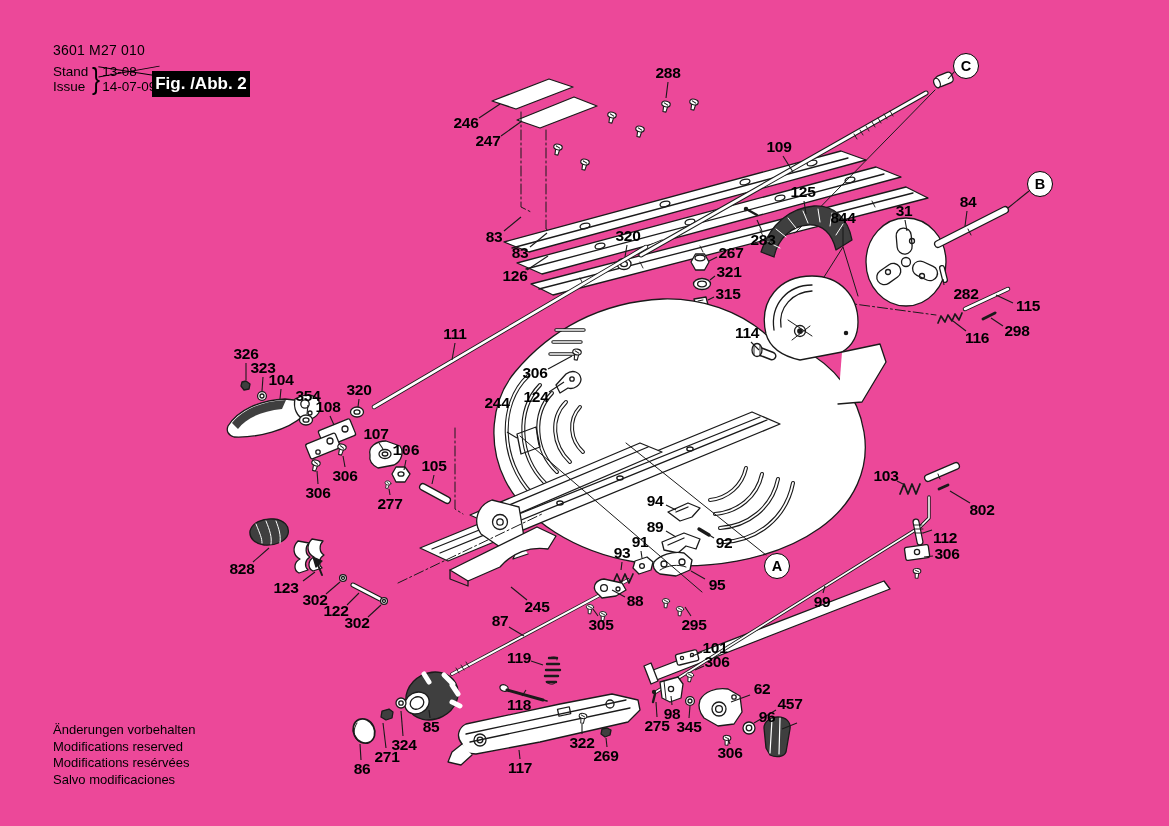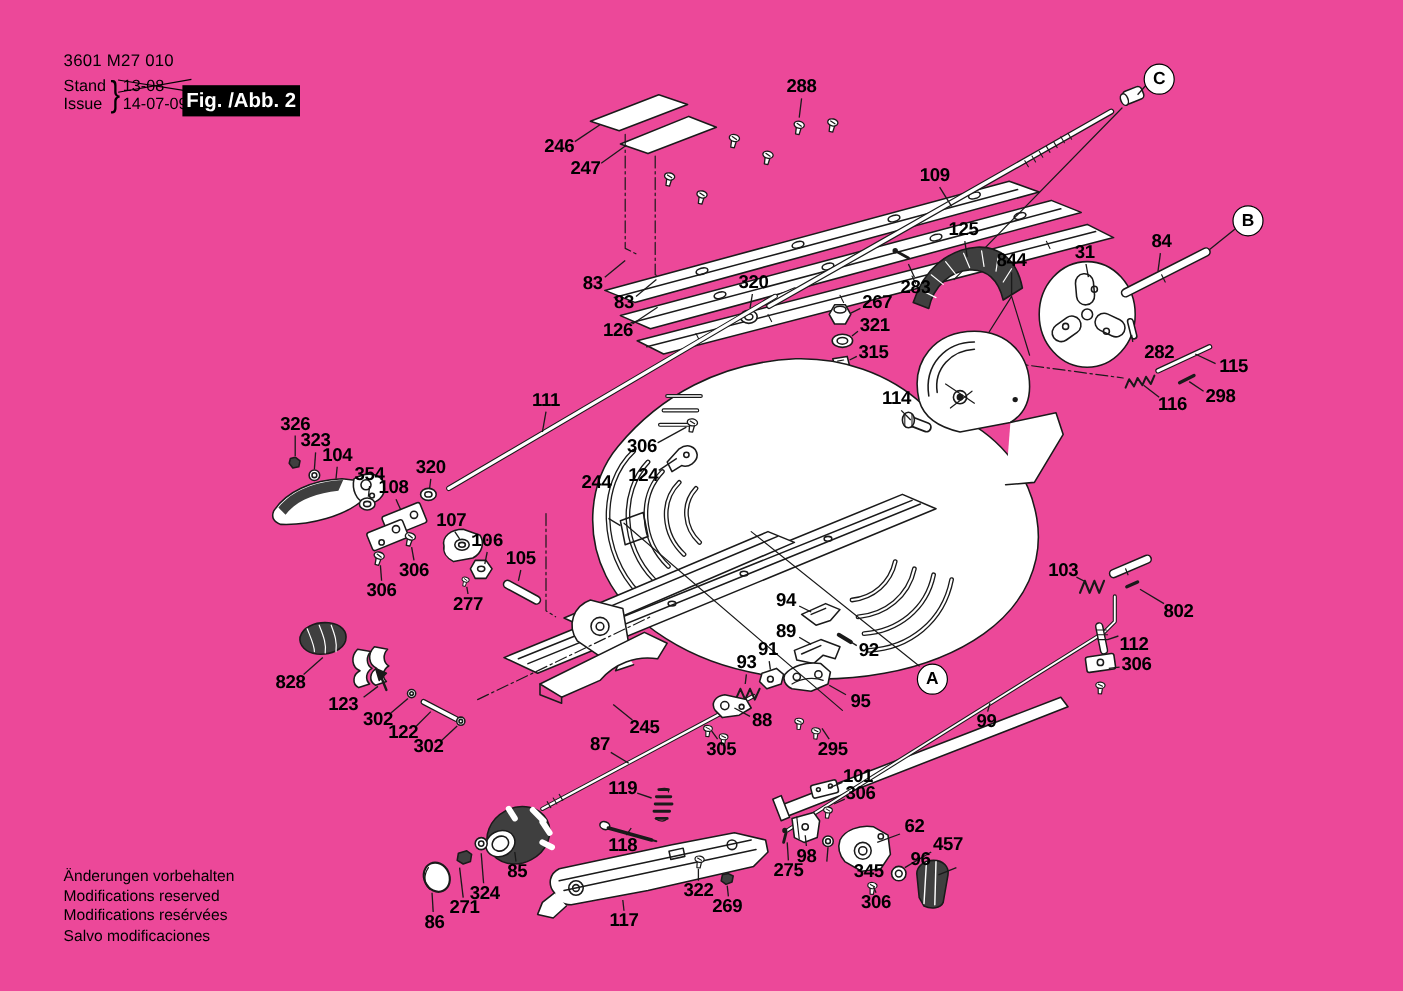--- a/index.html
+++ b/index.html
@@ -502,21 +502,21 @@
       <div class="callout" style="left: 982px; top: 510px;">802</div>
       <div class="callout" style="left: 945px; top: 498px; margin-top: 40px;">112</div>
       <div class="callout" style="left: 947px; top: 554px;">306</div>
       <div class="callout" style="left: 715px; top: 648px;">101</div>
       <div class="callout" style="left: 717px; top: 662px;">306</div>
       <div class="callout" style="left: 762px; top: 689px;">62</div>
       <div class="callout" style="left: 790px; top: 704px;">457</div>
       <div class="callout" style="left: 767px; top: 717px;">96</div>
       <div class="callout" style="left: 672px; top: 714px;">98</div>
       <div class="callout" style="left: 657px; top: 726px;">275</div>
-      <div class="callout" style="left: 689px; top: 727px; margin-left: 35px;">345</div>
+      <div class="callout" style="left: 689px; top: 727px;">345</div>
       <div class="callout" style="left: 730px; top: 753px;">306</div>
       <div class="callout" style="left: 519px; top: 658px;">119</div>
       <div class="callout" style="left: 519px; top: 705px;">118</div>
       <div class="callout" style="left: 431px; top: 727px;">85</div>
       <div class="callout" style="left: 404px; top: 745px;">324</div>
       <div class="callout" style="left: 387px; top: 757px;">271</div>
       <div class="callout" style="left: 362px; top: 769px;">86</div>
       <div class="callout" style="left: 520px; top: 768px;">117</div>
       <div class="callout" style="left: 582px; top: 743px;">322</div>
       <div class="callout" style="left: 606px; top: 756px;">269</div>

